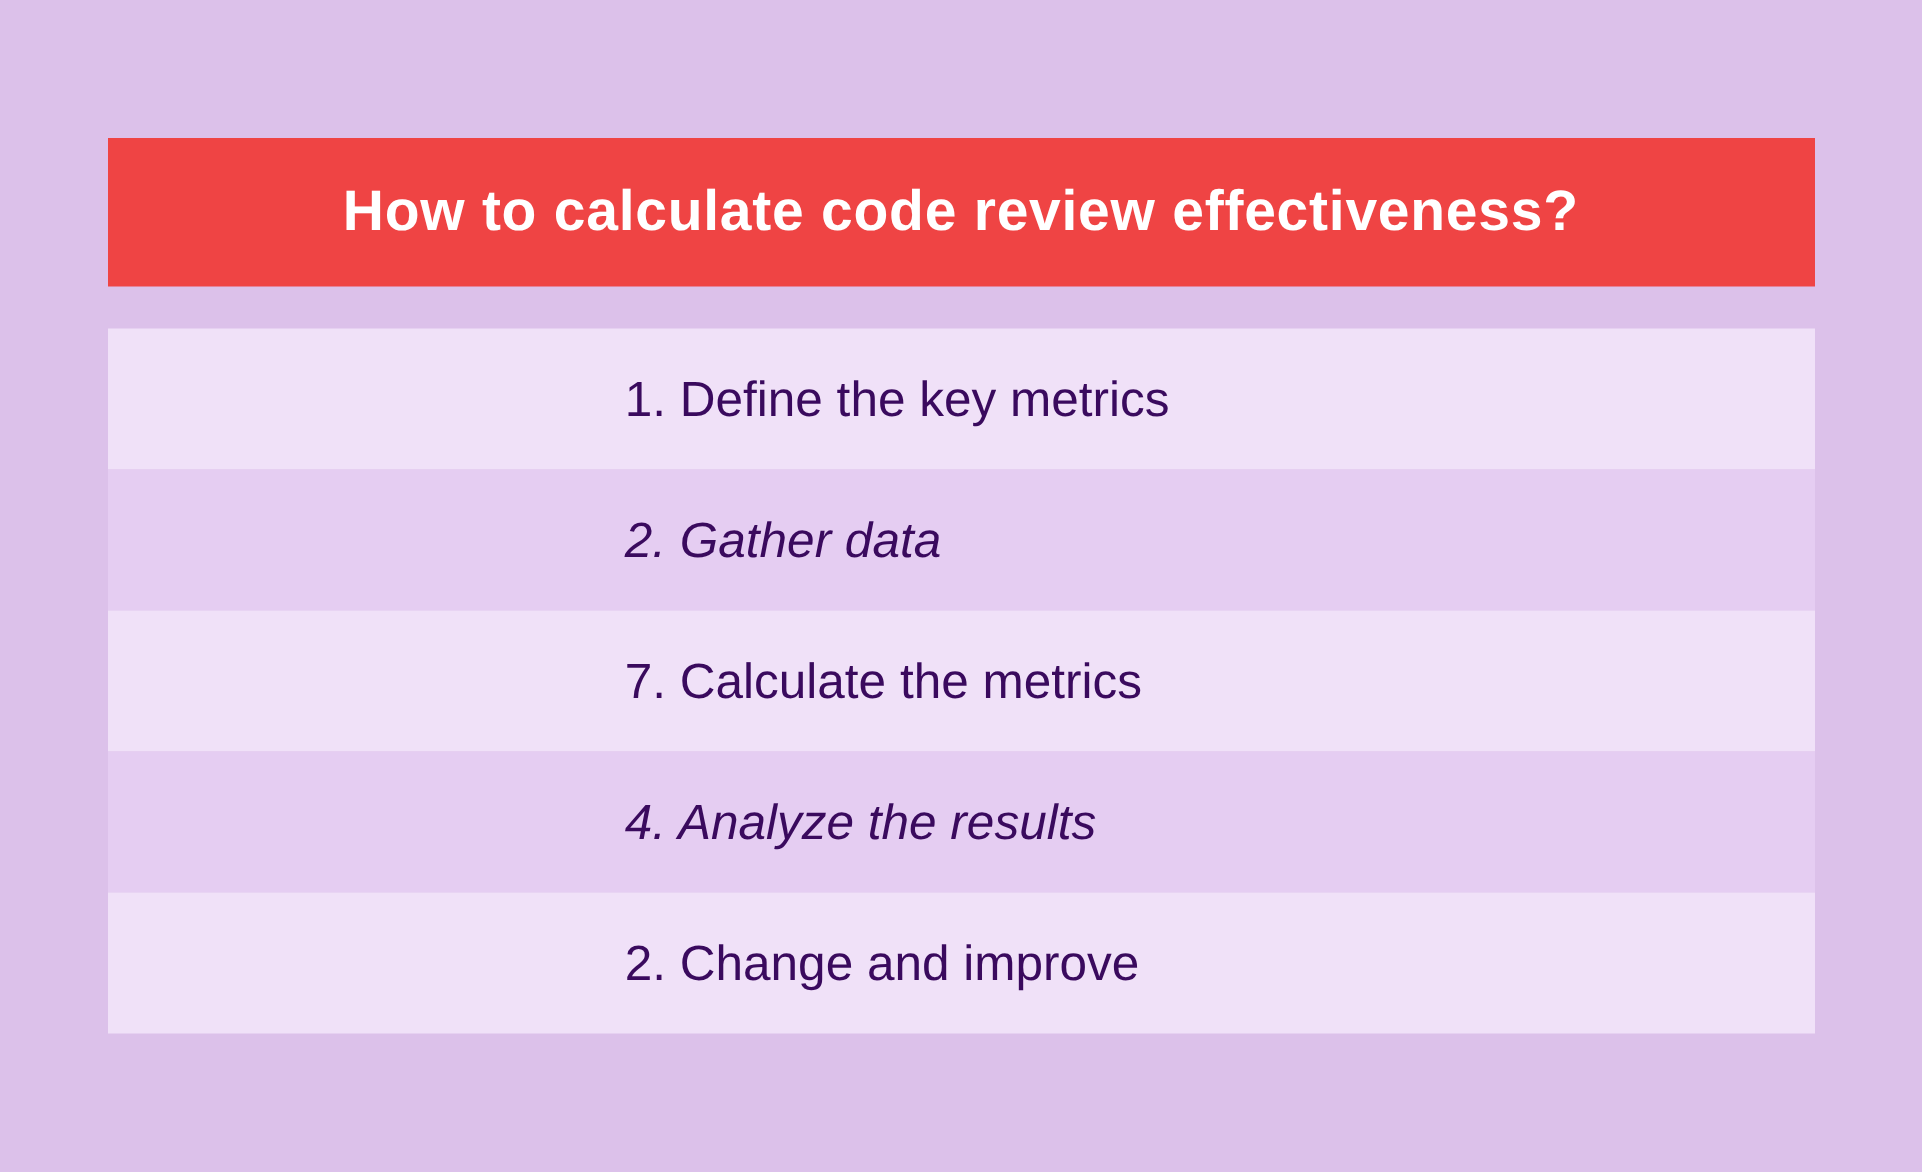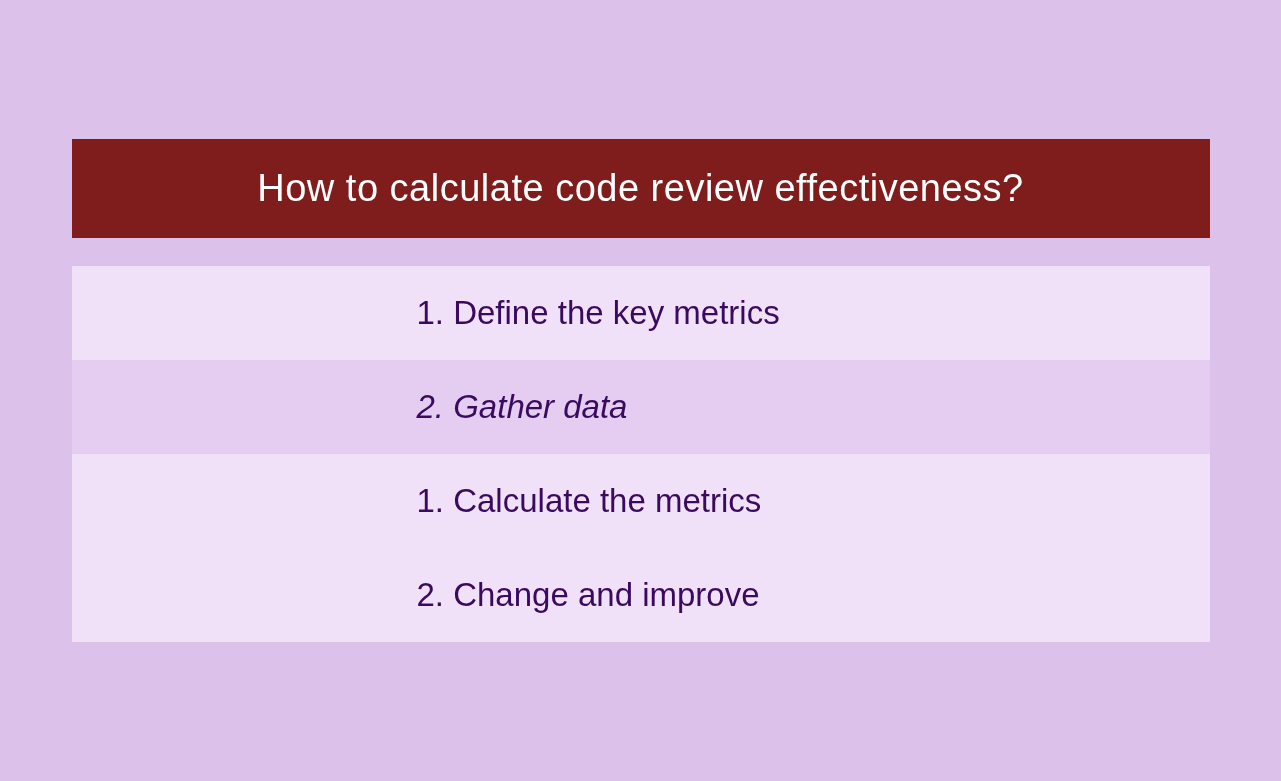--- a/index.html
+++ b/index.html
@@ -16,25 +16,25 @@
       align-items: center;
       justify-content: center;
       font-family: Arial, Helvetica, sans-serif;
     }
     
     .container {
       width: 1138px;
     }
     
     .title-bar {
-      background-color: #7f1d1d;
+      background-color: #ef4444;
       color: #ffffff;
       text-align: center;
       padding: 28px 20px;
-      font-weight: 400;
+      font-weight: 700;
       font-size: 38px;
       letter-spacing: 0.5px;
       font-stretch: condensed;
     }
     
     .list {
       margin-top: 28px;
     }
     
     .list-item {
@@ -61,19 +61,22 @@
     <span>How to calculate code review effectiveness?</span>
   </div>
   <div class="list">
     <div class="list-item odd">
       <span>1. Define the key metrics</span>
     </div>
     <div class="list-item even">
       <span>2. Gather data</span>
     </div>
     <div class="list-item odd">
-      <span>1. Calculate the metrics</span>
+      <span>7. Calculate the metrics</span>
+    </div>
+    <div class="list-item even">
+      <span>4. Analyze the results</span>
     </div>
     <div class="list-item odd">
       <span>2. Change and improve</span>
     </div>
   </div>
 </div>
 
 </body></html>

